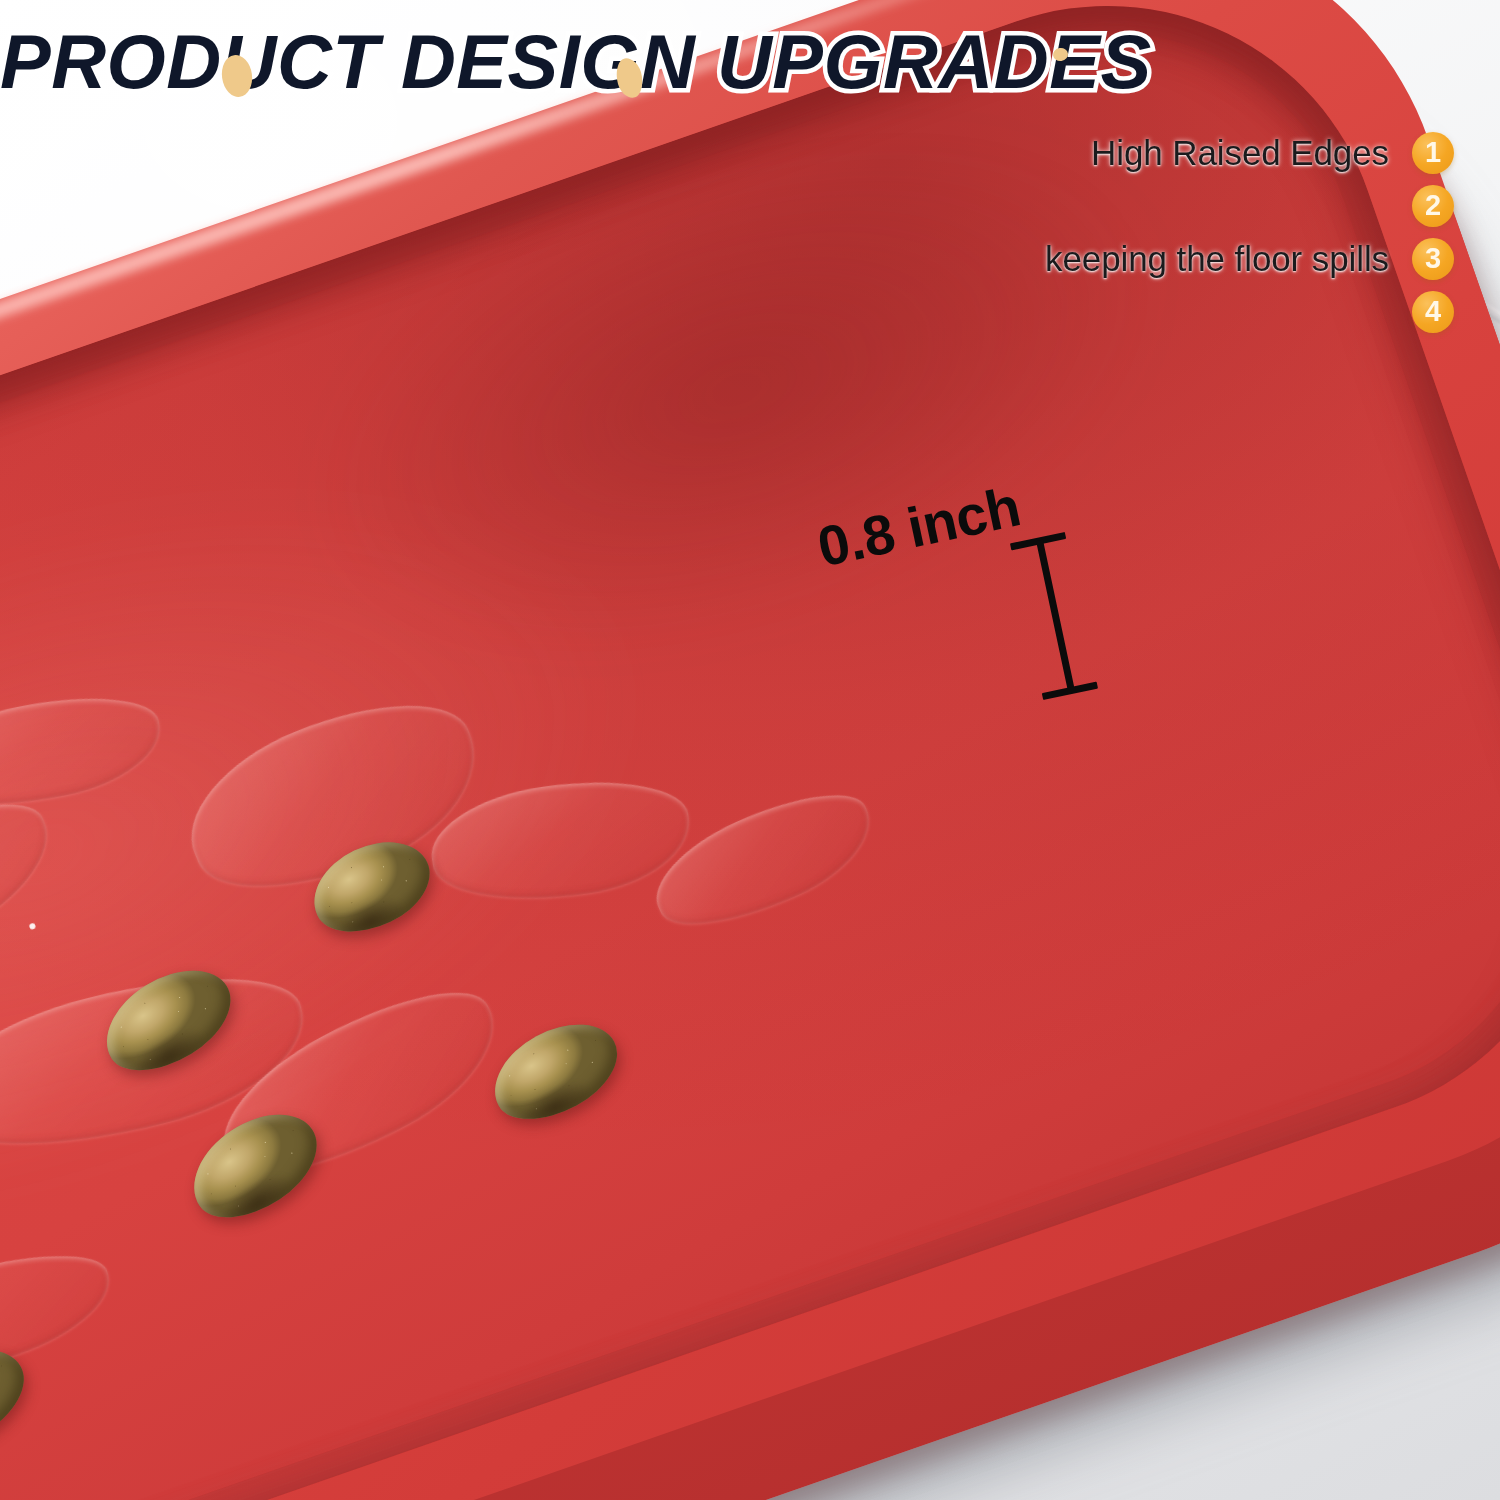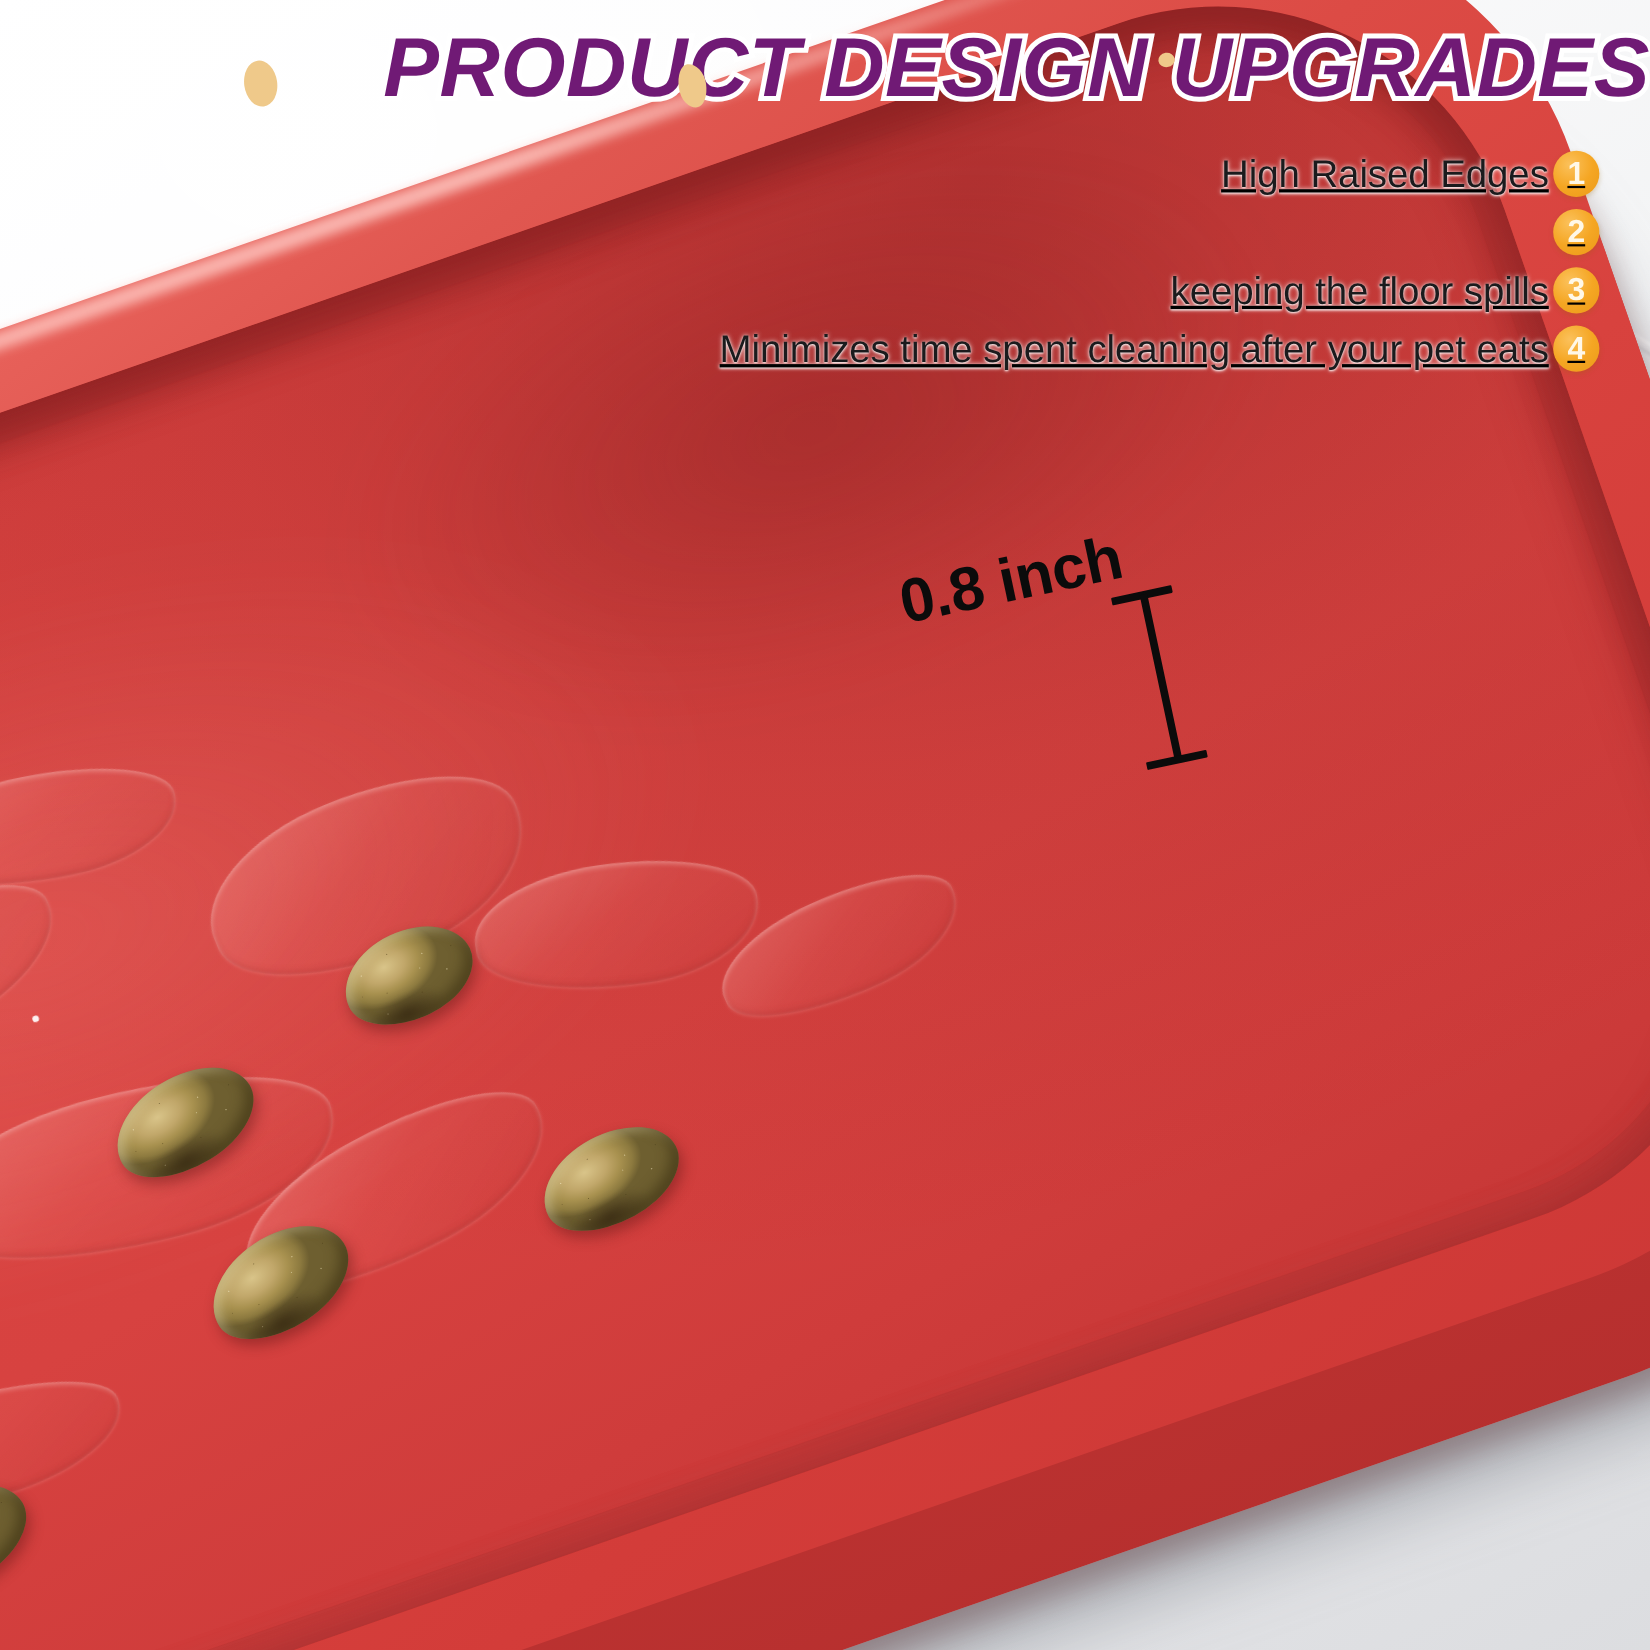--- a/index.html
+++ b/index.html
@@ -118,36 +118,36 @@
       radial-gradient(1.3px 1.3px at 12% 50%,rgba(72,58,24,.7),transparent 60%);
   }
   .kibble::after{ 
     content:"";position:absolute;left:-6%;bottom:-14%;width:86%;height:52%;
     background:radial-gradient(50% 60% at 50% 50%,rgba(44,30,12,.70),rgba(44,30,12,0) 72%);
     filter:blur(3px);
   }
 
   
   #headline{
-    position:absolute;left:0;top:18px;width:1500px;text-align:right;
+    position:absolute;left:0;top:18px;width:1500px;text-align:left;
     font-size:76px;font-weight:bold;font-style:italic;letter-spacing:.5px;
-    color:#701a75;
+    color:#0f172a;
     -webkit-text-stroke:9px #ffffff;paint-order:stroke fill;
     text-shadow:0 2px 0 rgba(255,255,255,.9);
     white-space:nowrap;
   }
   
   .counter-fill{position:absolute;background:#efc98a;pointer-events:none;}
   #cf-o{left:222px;top:55px;width:30px;height:42px;border-radius:50%;transform:rotate(-8deg);}
   #cf-d{left:617px;top:58px;width:25px;height:40px;border-radius:42% 58% 44% 56%/50%;transform:rotate(-8deg);}
   #cf-p{left:1053px;top:48px;width:15px;height:13px;border-radius:50%;transform:rotate(-8deg);}
 
   
   #features{position:absolute;right:46px;top:126px;width:1000px;}
-  .feat{display:flex;align-items:flex-end;justify-content:flex-end;gap:4px;height:53px;text-decoration:underline;}
+  .feat{display:flex;align-items:center;justify-content:flex-end;gap:23px;height:53px;}
   .feat-text{
     font-size:35px;color:#1b1b1d;letter-spacing:-.1px;white-space:nowrap;
     text-shadow:0 1px 2px rgba(255,255,255,.95),0 0 5px rgba(255,255,255,.85);
   }
   .badge{
     flex:0 0 auto;width:42px;height:42px;border-radius:50%;
     background:radial-gradient(circle at 36% 30%,#fbc15b 0%,#f5a623 52%,#eb9a18 100%);
     color:#fff8e8;font-size:29px;font-weight:bold;
     display:flex;align-items:center;justify-content:center;
     box-shadow:0 2px 5px rgba(150,100,10,.28);
@@ -219,21 +219,20 @@
       <span class="badge">1</span>
     </div>
     <div class="feat">
       <span class="badge">2</span>
     </div>
     <div class="feat">
       <span class="feat-text">keeping the floor spills</span>
       <span class="badge">3</span>
     </div>
     <div class="feat">
-      <span class="feat-text">Minimizes time spent cleaning after your pet eats</span>
       <span class="badge">4</span>
     </div>
   </div>
 
   <div id="dim-label">0.8 inch</div>
   <div id="dim-bar">
     <div class="cap top"></div>
     <div class="stem"></div>
     <div class="cap bot"></div>
   </div>

